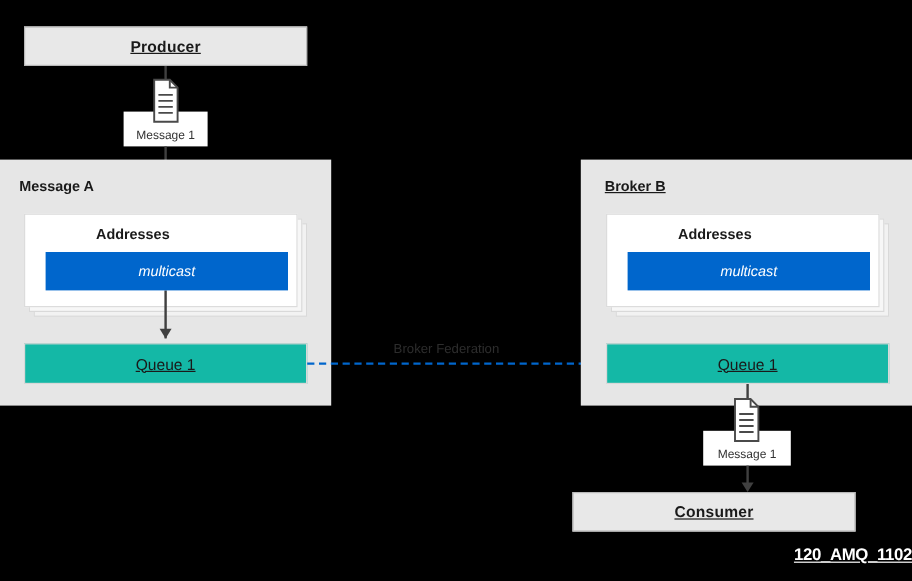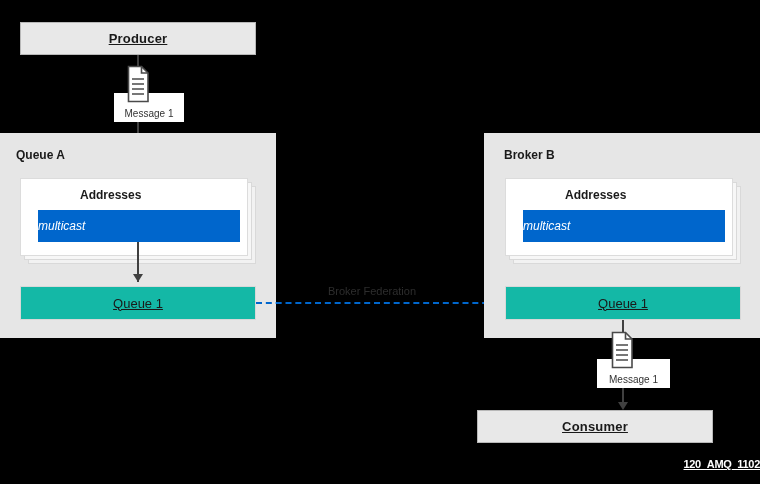--- a/index.html
+++ b/index.html
@@ -59,21 +59,21 @@
     font-size:12px;font-weight:bold;color:#1a1a1a;
     z-index:4;
     margin-left:44px;
   }
   .addr-bar{
     position:absolute;
     background:#0066cc;
     color:#ffffff;
     font-size:12px;
     font-style:italic;
-    display:flex;align-items:center;justify-content:flex-start;
+    display:flex;align-items:center;justify-content:center;
     z-index:4;
     box-sizing:border-box;
   }
 
   .queuebox{
     background:#14b8a6;
     border:1px solid #d8d8d8;
     color:#1a1a1a;
     font-size:13px;
     font-weight:normal;
@@ -82,21 +82,20 @@
   
   .msglabel{
     position:absolute;
     background:#ffffff;
     border:none;
     color:#333333;
     font-size:10px;
     display:flex;align-items:flex-end;justify-content:center;
     padding-bottom:3px;
     box-sizing:border-box;
-    margin-left:11px;
   }
   .doc-icon{position:absolute;}
 
   
   .vline{position:absolute;background:#404040;width:1.5px;}
   .arrowhead-down{
     position:absolute;
     width:0;height:0;
     border-left:5px solid transparent;
     border-right:5px solid transparent;
@@ -119,21 +118,21 @@
     font-size:11px;
     color:#2d2d2d;
     white-space:nowrap;
   }
 
   
   .watermark{
     position:absolute;
     right:0px;bottom:14px;
     color:#ffffff;
-    font-size:11px;
+    font-size:14px;
     font-weight:bold;
     letter-spacing:-.3px;
     text-decoration:underline;
     white-space:nowrap;
   }
 </style>
 </head>
 <body>
 
 <div class="stage">
@@ -159,21 +158,21 @@
         <line x1="9" y1="29" x2="21" y2="29"></line>
       </g>
     </svg>
   </div>
 
   <div class="vline" style="left:137px;top:122px;height:78px;"></div>
   <div class="arrowhead-down" style="left:133px;top:198px;"></div>
 
   <div class="brokerpanel" style="left:-8px;top:133px;width:284px;height:205px;">
   </div>
-  <div class="broker-title" style="left:16px;top:148px;">Queue A</div>
+  <div class="broker-title" style="left:16px;top:148px;">Message A</div>
 
   <div class="cardstack" style="left:20px;top:178px;width:228px;height:78px;">
     <div class="sheet s3"></div>
     <div class="sheet s2"></div>
     <div class="sheet s1"></div>
     <div class="card-label">Addresses</div>
     <div class="addr-bar" style="left:18px;top:32px;width:202px;height:32px;">
       <span>multicast</span>
     </div>
   </div>
@@ -184,21 +183,21 @@
   <div class="node queuebox" style="left:20px;top:286px;width:236px;height:34px;">
     <span>Queue 1</span>
   </div>
 
   <div class="fed-label" style="left:328px;top:285px;">Broker Federation</div>
   <div class="fed-line" style="left:256px;top:302px;width:242px;"></div>
   <div class="fed-arrow" style="left:492px;top:297px;"></div>
 
   <div class="brokerpanel" style="left:484px;top:133px;width:284px;height:205px;">
   </div>
-  <div class="broker-title" style="left:504px;top:148px;">Broker B</div>
+  <div class="broker-title" style="left:504px;top:148px;text-decoration:underline;">Broker B</div>
 
   <div class="cardstack" style="left:505px;top:178px;width:228px;height:78px;">
     <div class="sheet s3"></div>
     <div class="sheet s2"></div>
     <div class="sheet s1"></div>
     <div class="card-label">Addresses</div>
     <div class="addr-bar" style="left:18px;top:32px;width:202px;height:32px;">
       <span>multicast</span>
     </div>
   </div>

